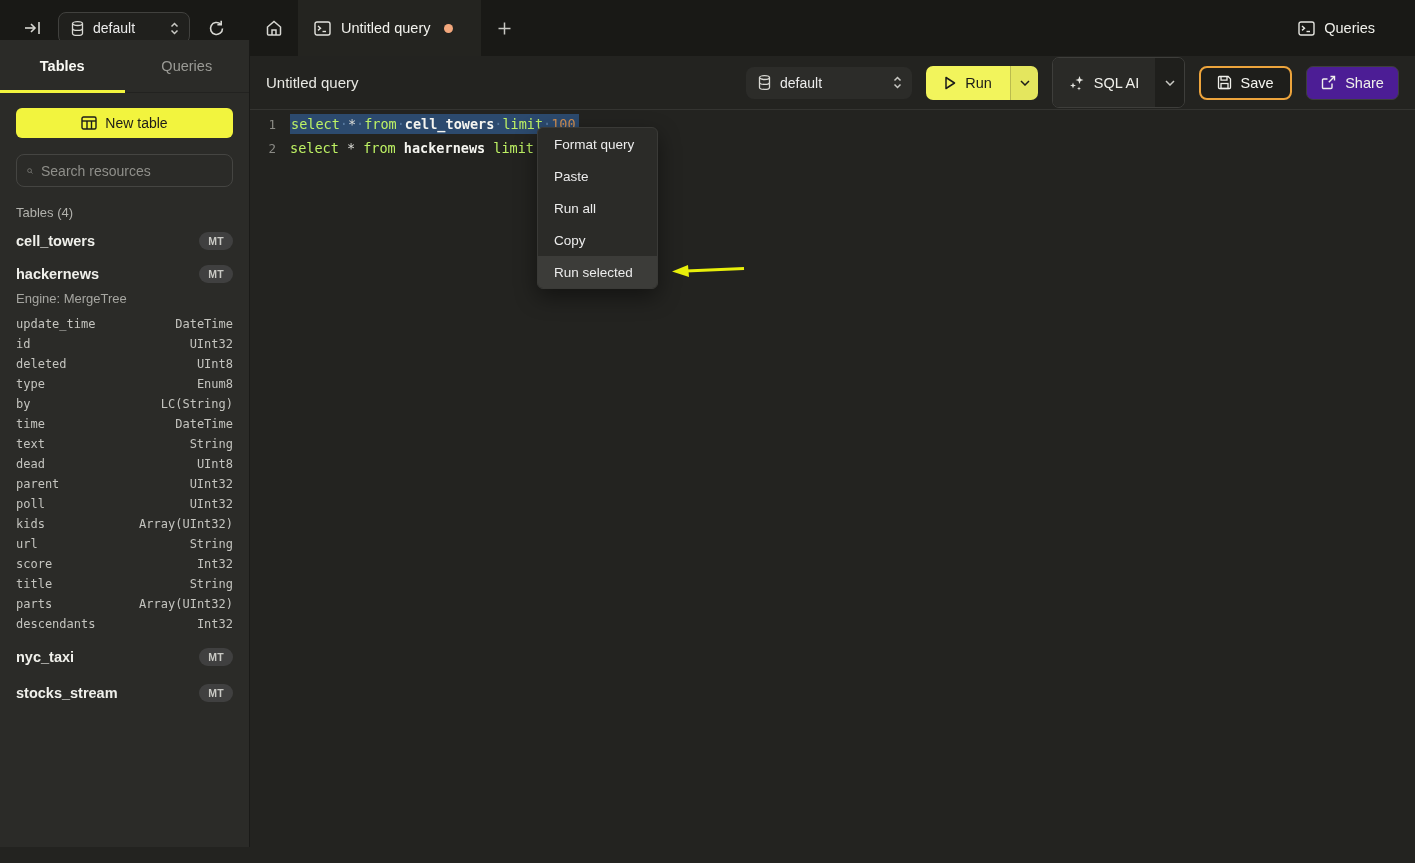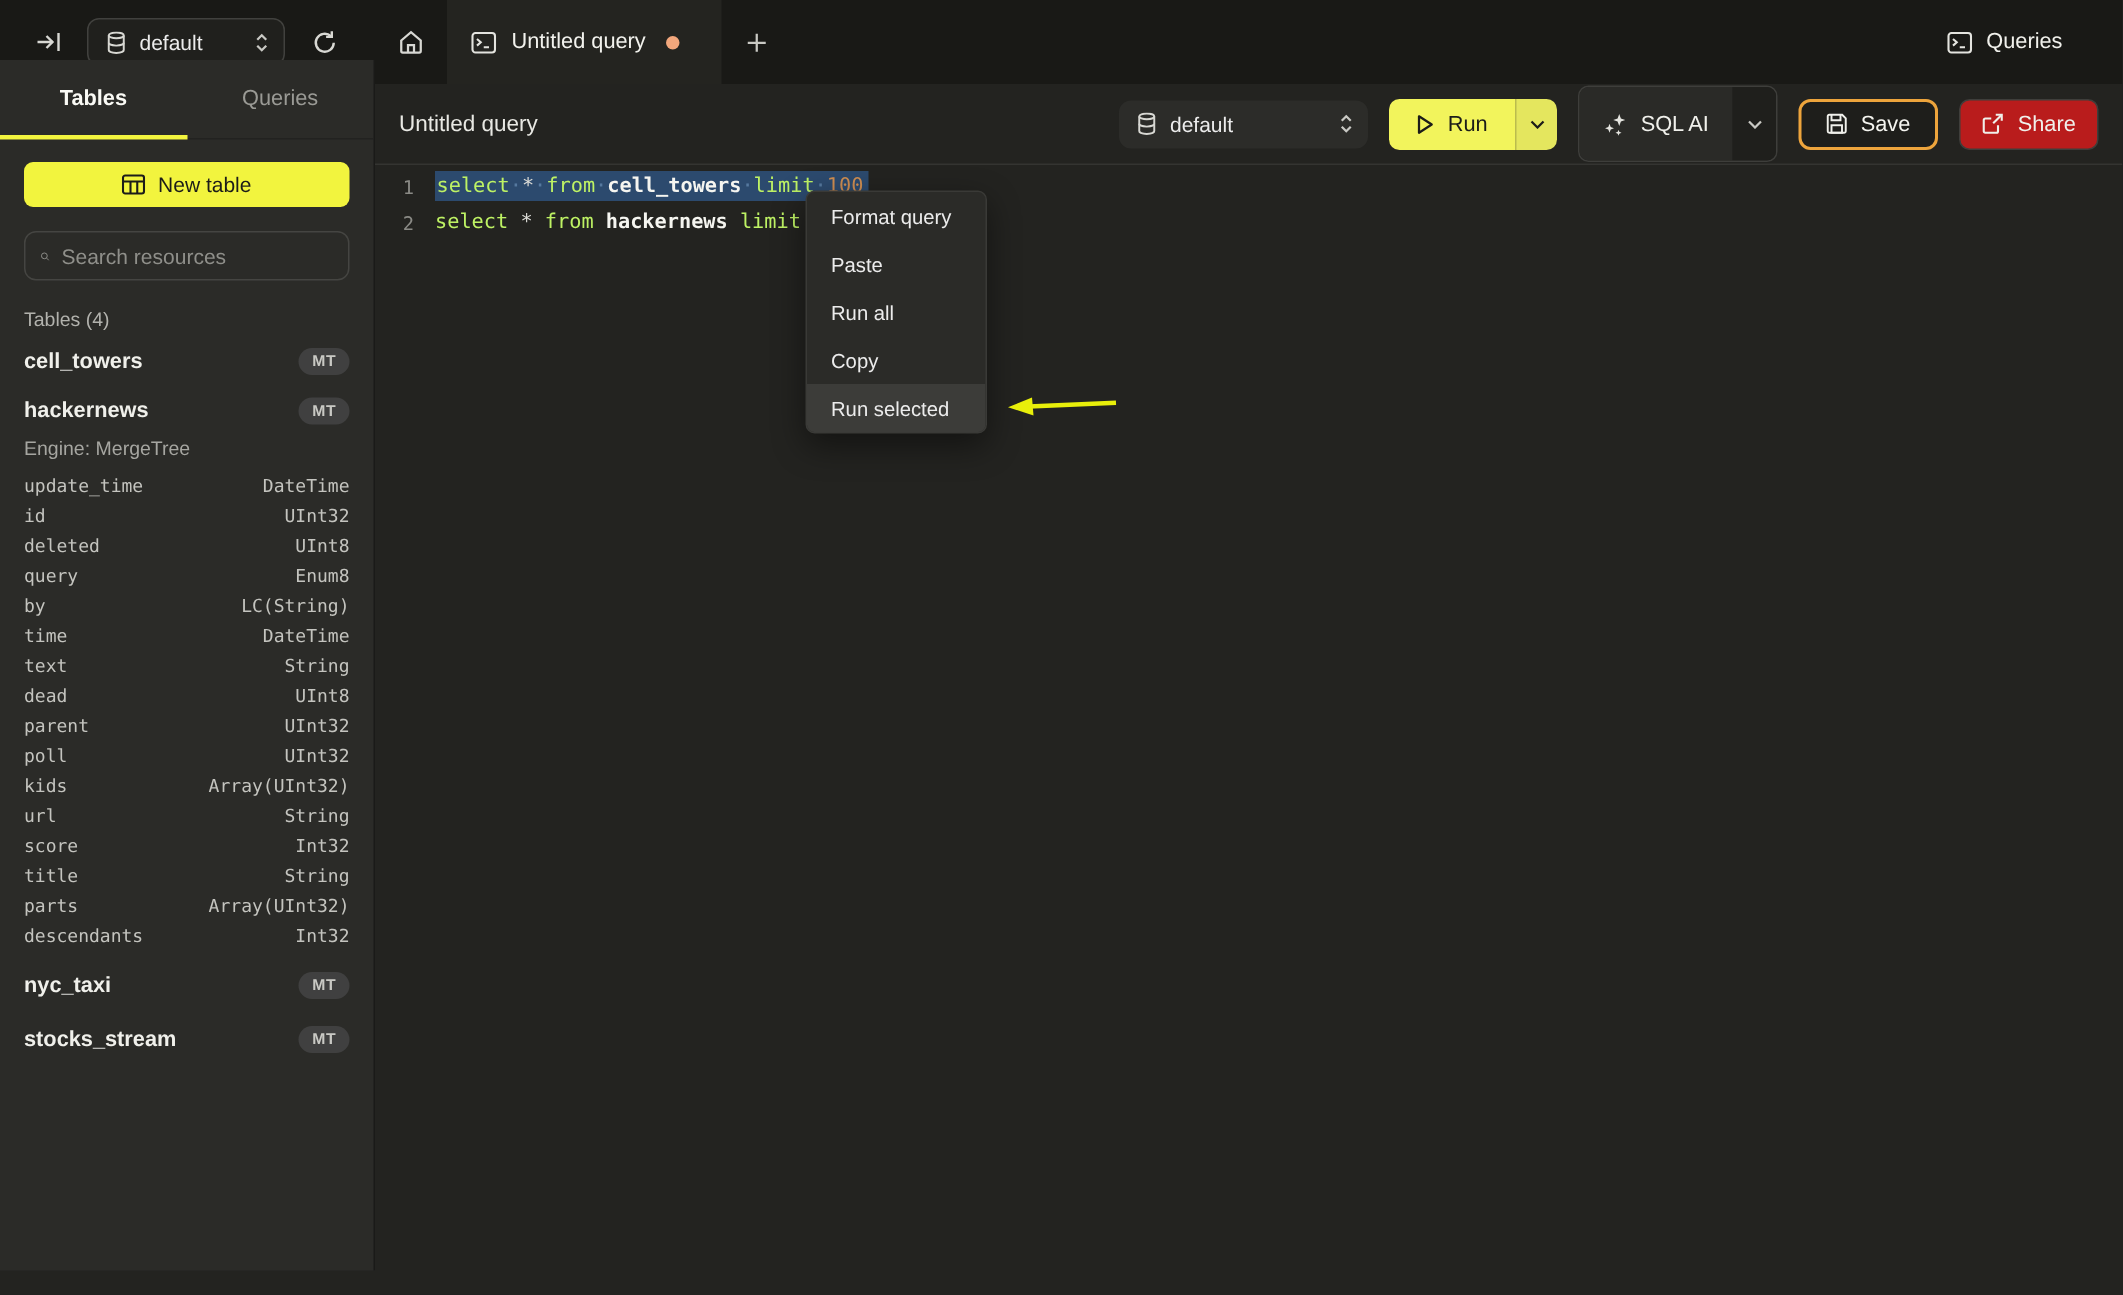--- a/index.html
+++ b/index.html
@@ -68,21 +68,21 @@
               gap:9px; color:#1c1c19; font-size:14.5px; font-weight:500; }
   .run-caret { width:28px; background:#e4e65e; border-left:1px solid rgba(0,0,0,.18);
                display:flex; align-items:center; justify-content:center; color:#1c1c19; }
   .sqlai-btn { display:flex; height:51px; border:1px solid #3e3e3b; border-radius:7px; overflow:hidden; cursor:pointer; }
   .sqlai-main { width:102px; background:#2a2a27; display:flex; align-items:center; justify-content:center;
                 gap:9px; color:#f0f0eb; font-size:14.5px; }
   .sqlai-caret { width:29px; background:#1f1f1c; display:flex; align-items:center; justify-content:center; color:#c9c9c4; }
   .save-btn { width:93px; height:34px; background:#1e1e1b; border:2px solid #eda43c; border-radius:8px;
               display:flex; align-items:center; justify-content:center; gap:8px;
               color:#f5f5f0; font-size:14.5px; cursor:pointer; font-family:"Liberation Sans",sans-serif; }
-  .share-btn { width:93px; height:34px; background:#b91c1c; border:1px solid #3e3e3b; border-radius:7px;
+  .share-btn { width:93px; height:34px; background:#4c1d95; border:1px solid #3e3e3b; border-radius:7px;
                display:flex; align-items:center; justify-content:center; gap:9px;
                color:#f0f0eb; font-size:14.5px; cursor:pointer; font-family:"Liberation Sans",sans-serif; }
 
   
   .editor { position:absolute; left:250px; top:110px; width:1165px; height:753px; background:#232320; }
   .code-line { position:relative; height:24px; display:flex; align-items:center;
                font-family:"DejaVu Sans Mono", monospace; font-size:13.5px; }
   .code-line:first-child { margin-top:2px; }
   .gutter { width:26px; text-align:right; color:#8a8a85; font-size:12.5px; flex:none; }
   .code-text { margin-left:14px; white-space:pre; }
@@ -215,21 +215,21 @@
             </div>
             <div class="column-row">
               <span>id</span>
               <span>UInt32</span>
             </div>
             <div class="column-row">
               <span>deleted</span>
               <span>UInt8</span>
             </div>
             <div class="column-row">
-              <span>query</span>
+              <span>type</span>
               <span>Enum8</span>
             </div>
             <div class="column-row">
               <span>by</span>
               <span>LC(String)</span>
             </div>
             <div class="column-row">
               <span>time</span>
               <span>DateTime</span>
             </div>

